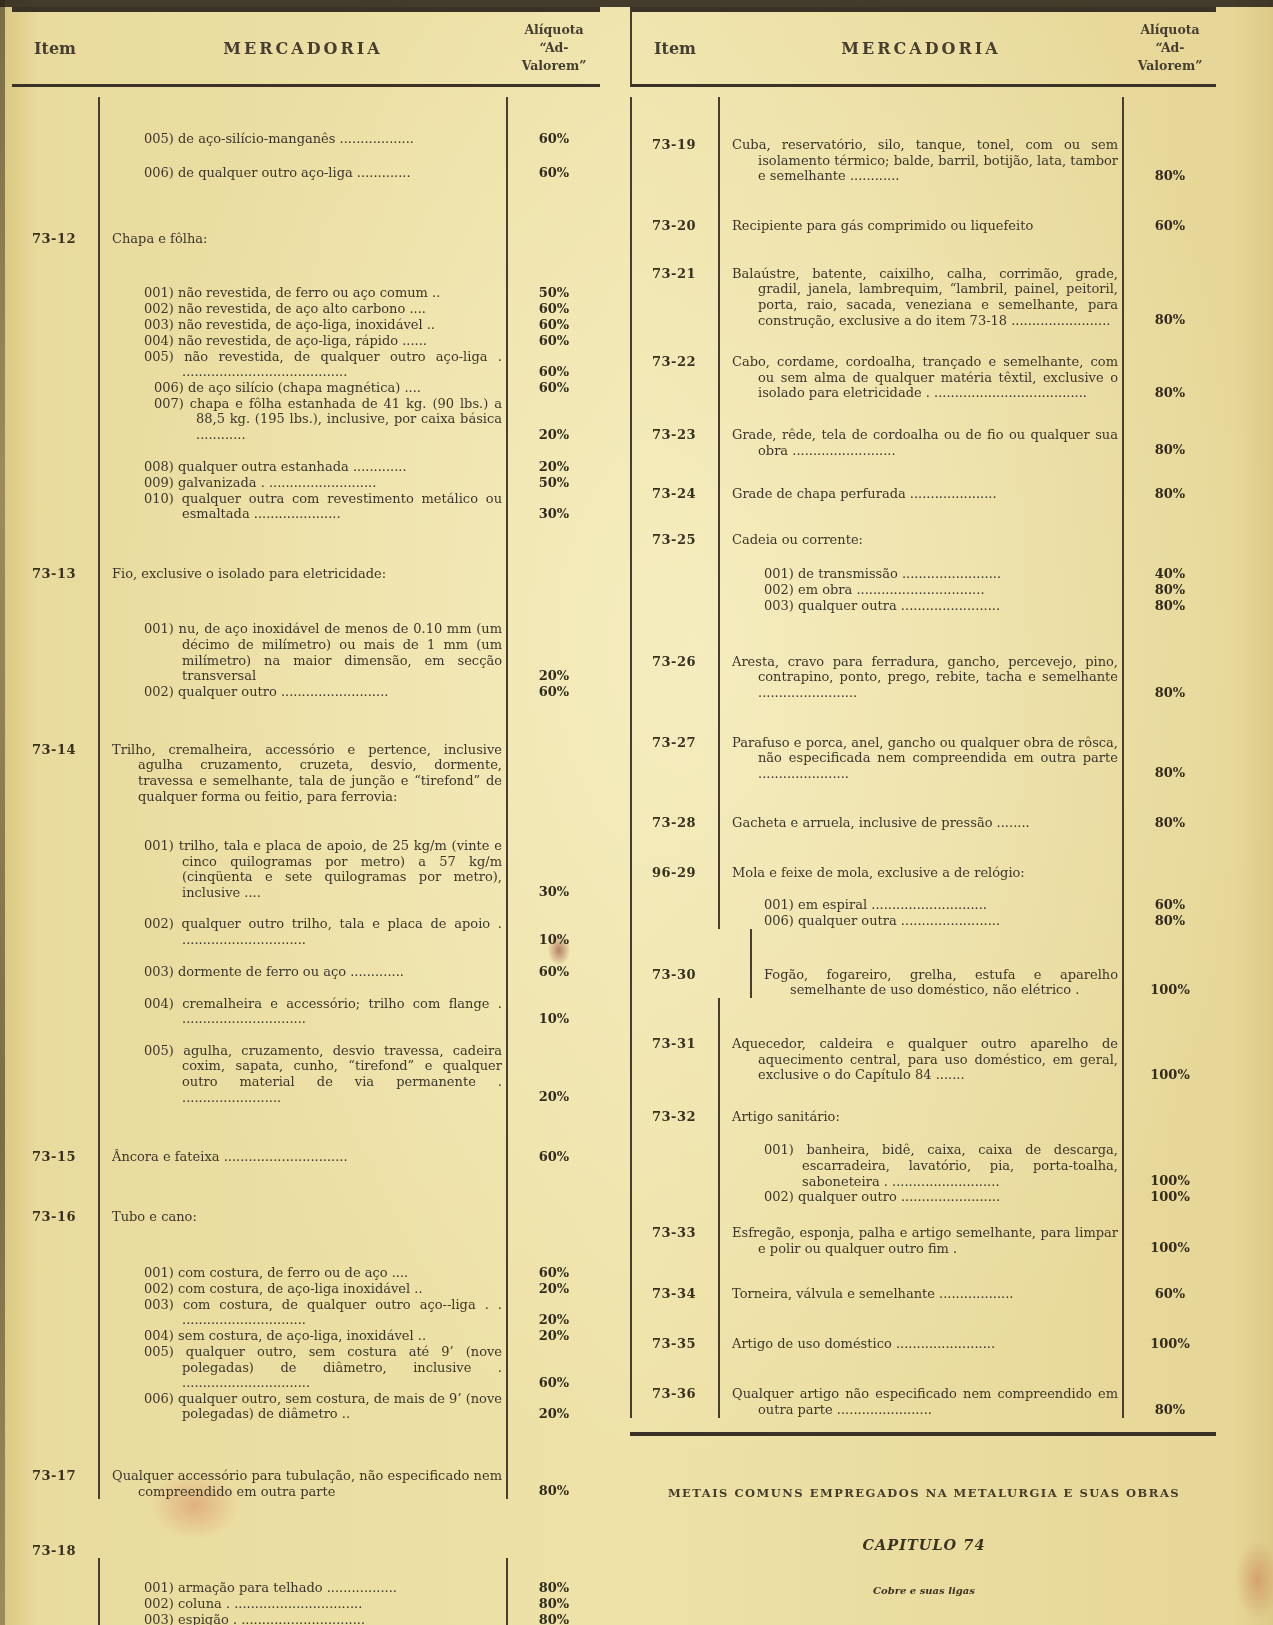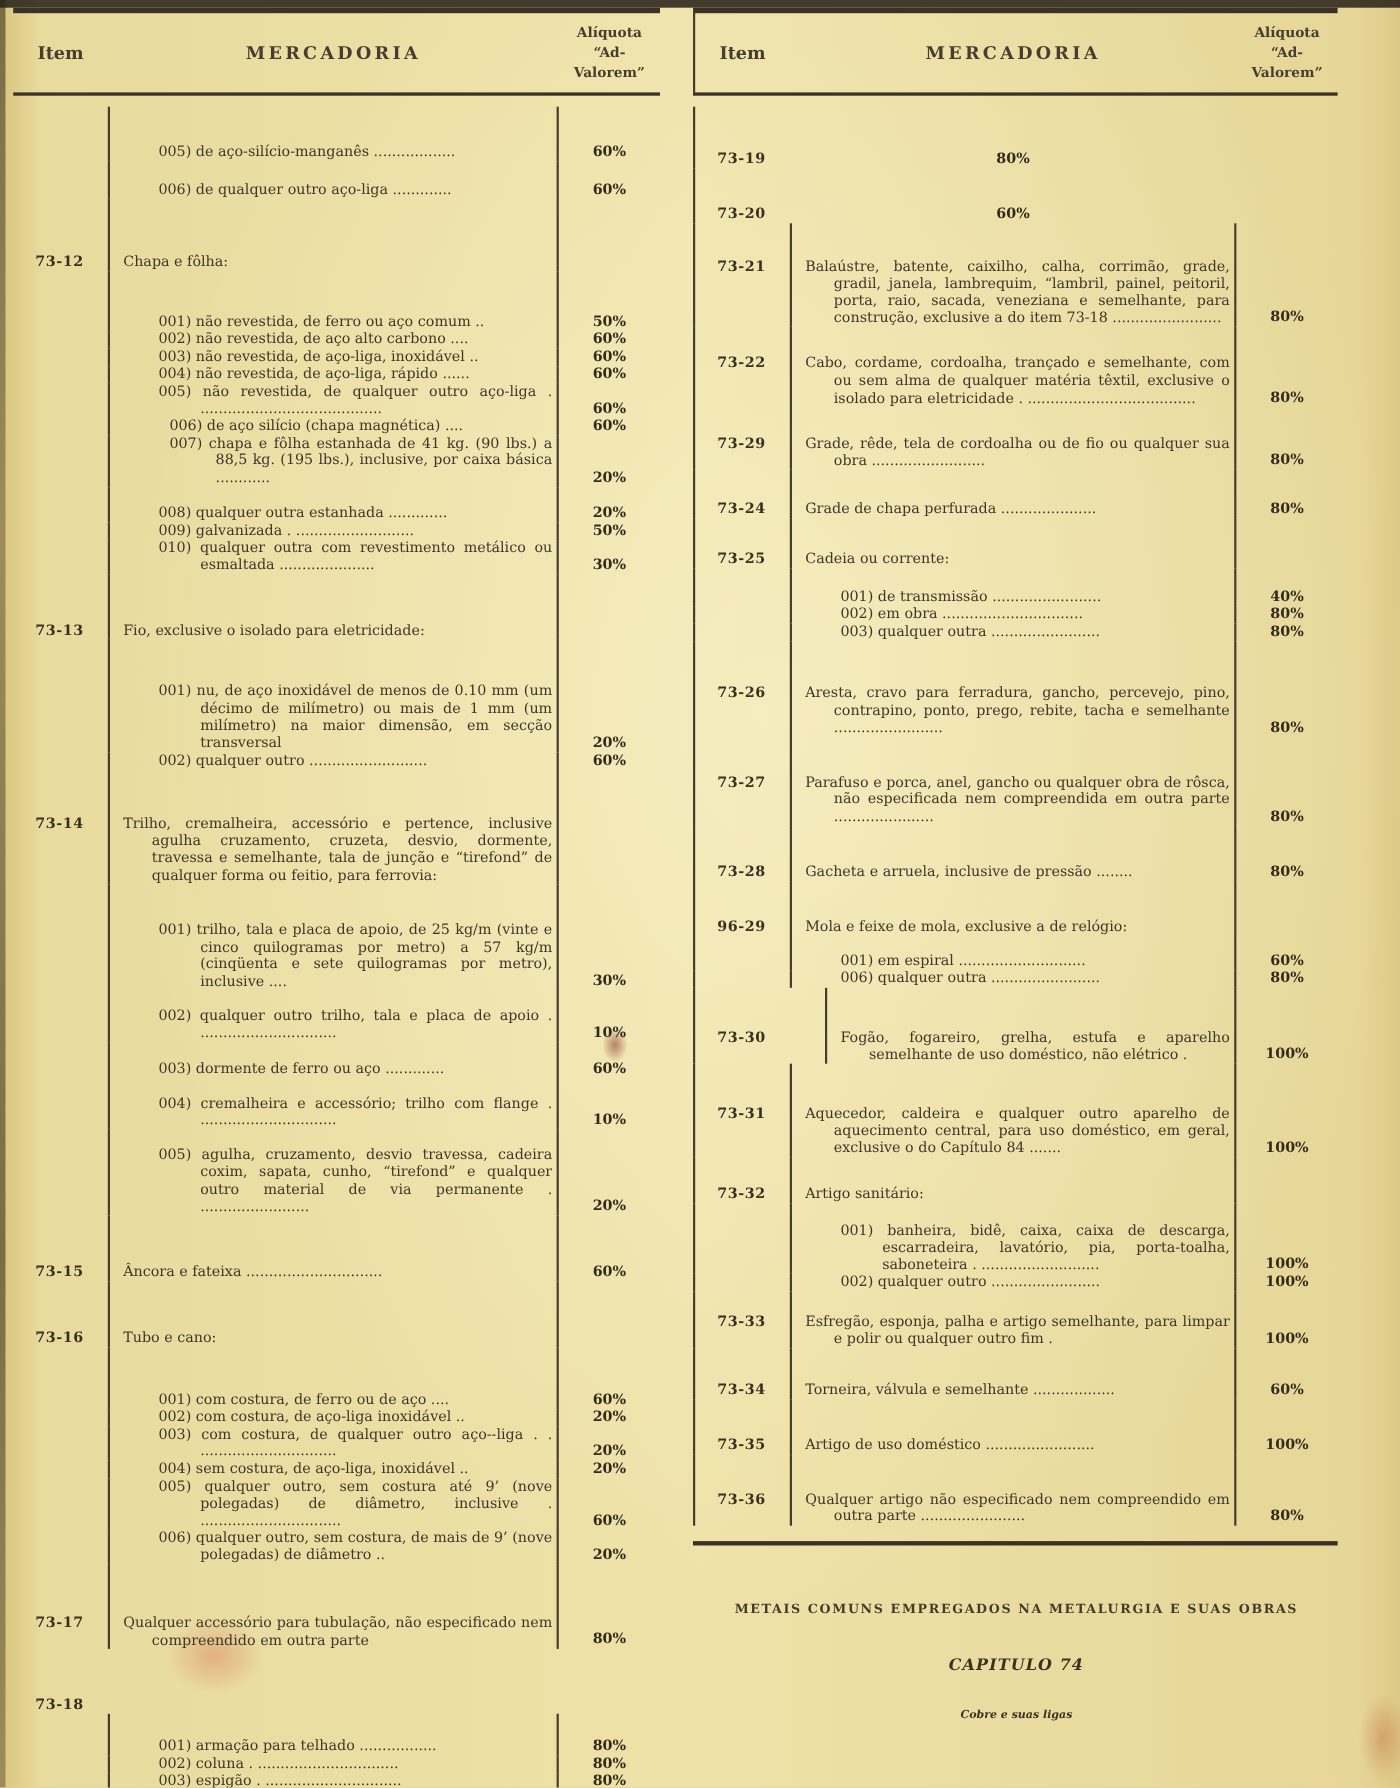--- a/index.html
+++ b/index.html
@@ -314,42 +314,48 @@
     <div class="hc merc">MERCADORIA</div>
     <div class="hc aliq">
       <div>Alíquota</div>
       <div>“Ad-Valorem”</div>
     </div>
   </div>
   <div class="hsep"></div>
   <div class="tbody" id="right-body">
       <div class="entry">
         <div class="c-code" style="padding-top: 40px;">73-19</div>
+        <div class="c-desc" style="padding-top: 40px;">
+          <p class="head">Cuba, reservatório, silo, tanque, tonel, com ou sem isolamento térmico; balde, barril, botijão, lata, tambor e semelhante ............</p>
+        </div>
         <div class="c-val" style="padding-top: 40px;">80%</div>
       </div>
       <div class="entry">
         <div class="c-code" style="padding-top: 34px;">73-20</div>
+        <div class="c-desc" style="padding-top: 34px;">
+          <p class="head">Recipiente para gás comprimido ou liquefeito</p>
+        </div>
         <div class="c-val" style="padding-top: 34px;">60%</div>
       </div>
       <div class="entry">
         <div class="c-code" style="padding-top: 32px;">73-21</div>
         <div class="c-desc" style="padding-top: 32px;">
           <p class="head">Balaústre, batente, caixilho, calha, corrimão, grade, gradil, janela, lambrequim, “lambril, painel, peitoril, porta, raio, sacada, veneziana e semelhante, para construção, exclusive a do item 73-18 ........................</p>
         </div>
         <div class="c-val" style="padding-top: 32px;">80%</div>
       </div>
       <div class="entry">
         <div class="c-code" style="padding-top: 26px;">73-22</div>
         <div class="c-desc" style="padding-top: 26px;">
           <p class="head">Cabo, cordame, cordoalha, trançado e semelhante, com ou sem alma de qualquer matéria têxtil, exclusive o isolado para eletricidade . .....................................</p>
         </div>
         <div class="c-val" style="padding-top: 26px;">80%</div>
       </div>
       <div class="entry">
-        <div class="c-code" style="padding-top: 26px;">73-29</div>
+        <div class="c-code" style="padding-top: 26px;">73-23</div>
         <div class="c-desc" style="padding-top: 26px;">
           <p class="head">Grade, rêde, tela de cordoalha ou de fio ou qualquer sua obra .........................</p>
         </div>
         <div class="c-val" style="padding-top: 26px;">80%</div>
       </div>
       <div class="entry">
         <div class="c-code" style="padding-top: 28px;">73-24</div>
         <div class="c-desc" style="padding-top: 28px;">
           <p class="head">Grade de chapa perfurada .....................</p>
         </div>

